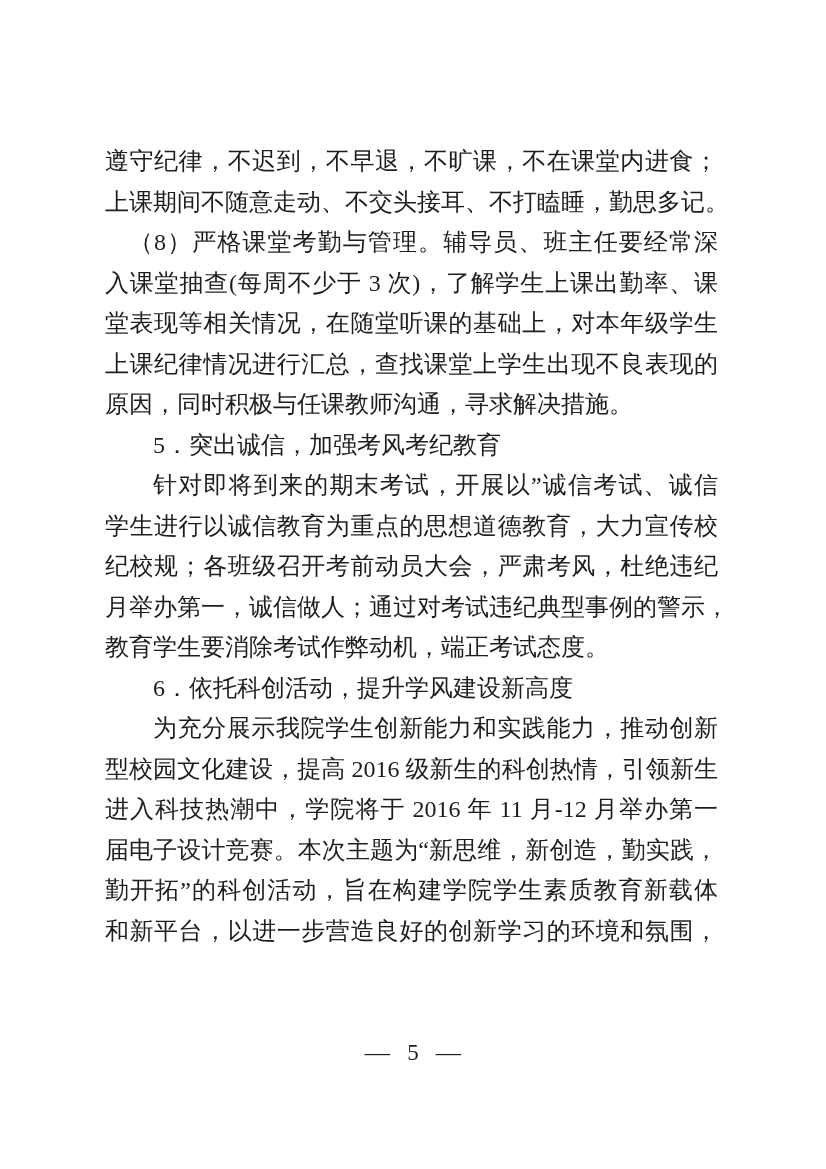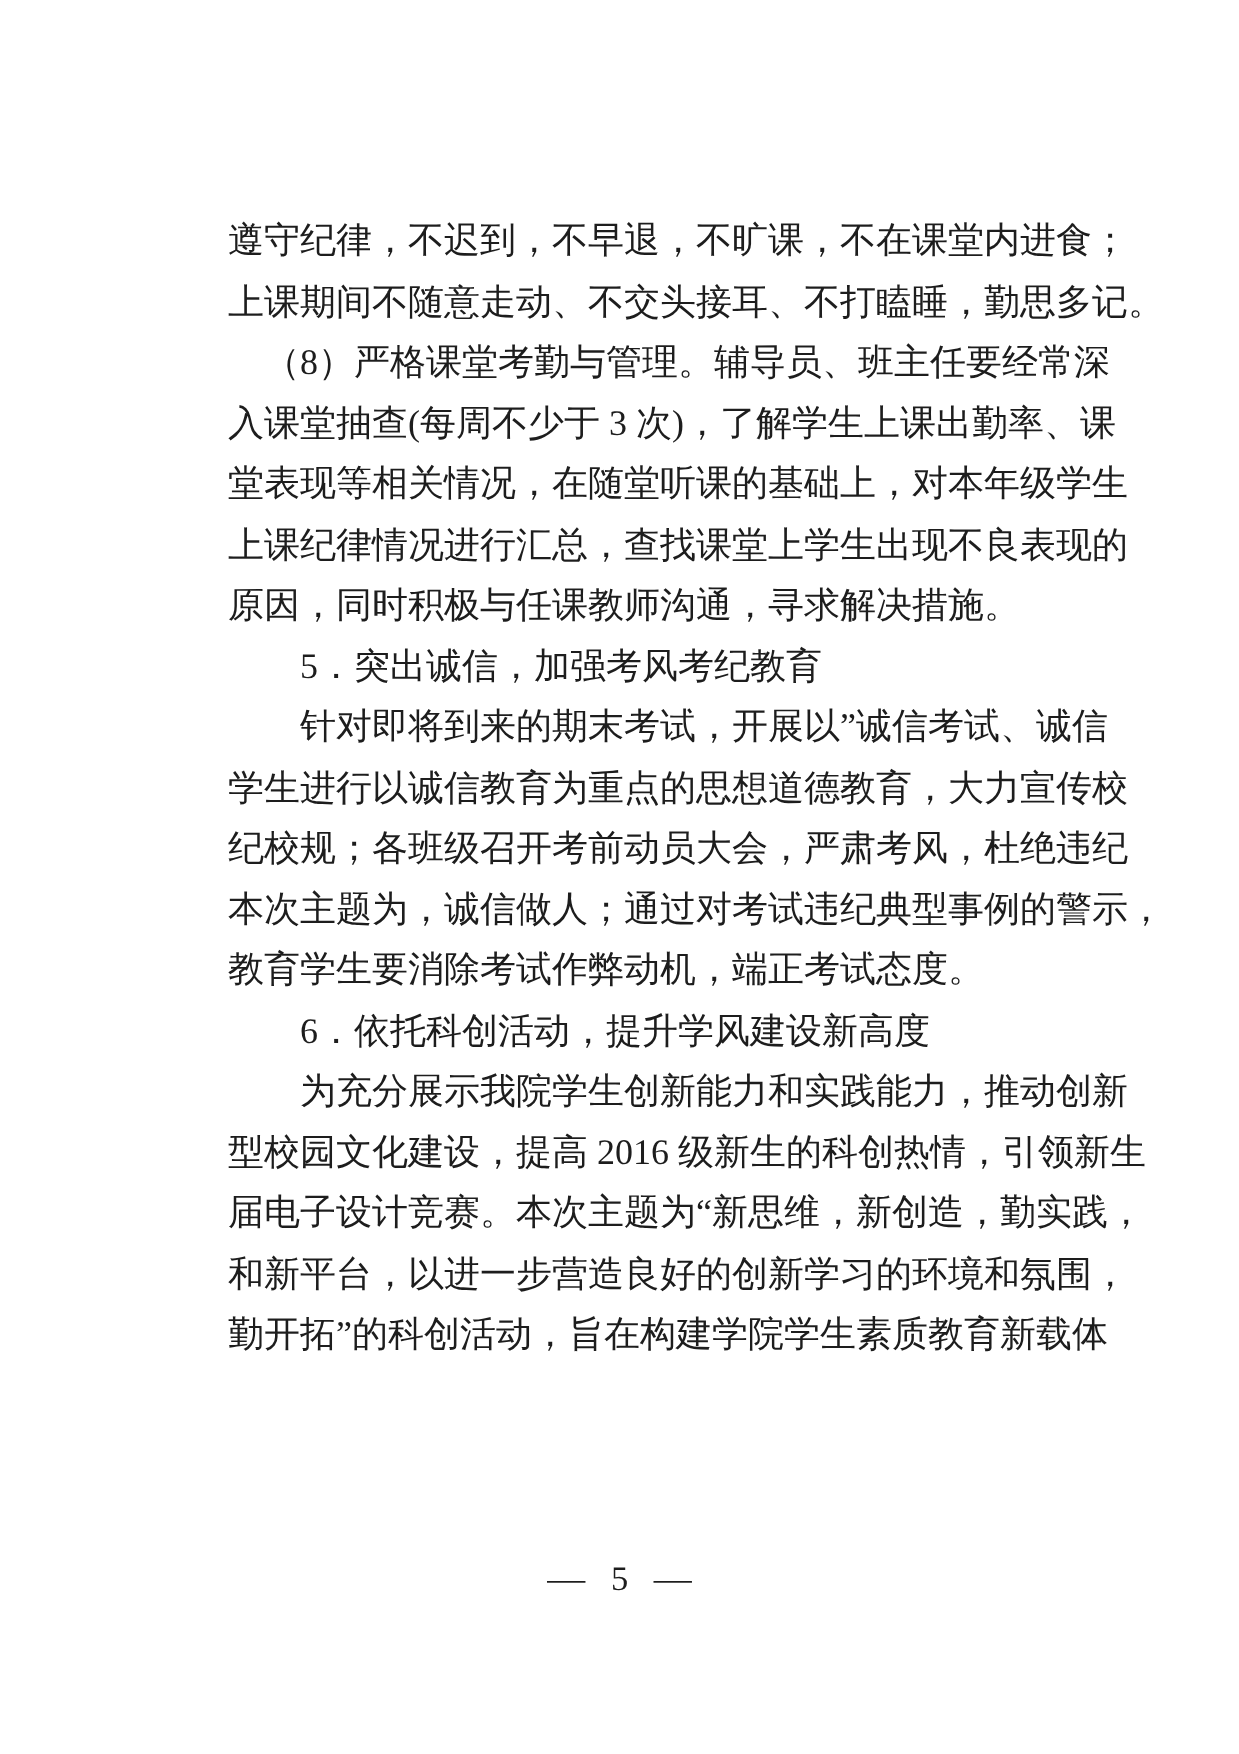--- a/index.html
+++ b/index.html
@@ -21,21 +21,20 @@
     top: 141px;
     width: 613px;
   }
   .tl {
     font-size: 24px;
     line-height: 40.5px;
     height: 40.5px;
     text-align: justify;
     text-align-last: justify;
     white-space: nowrap;
-    margin-left: 47px;
   }
   .tl.end {
     text-align: right;
     text-align-last: left;
   }
   .tl.b {
     font-weight: normal;
   }
   .tl.i1 { text-indent: 1em; }
   .tl.i2 { text-indent: 2em; }
@@ -66,27 +65,28 @@
       <div class="tl">上课期间不随意走动、不交头接耳、不打瞌睡，勤思多记。</div>
       <div class="tl i1">（8）严格课堂考勤与管理。辅导员、班主任要经常深</div>
       <div class="tl">入课堂抽查(每周不少于 3 次)，了解学生上课出勤率、课</div>
       <div class="tl">堂表现等相关情况，在随堂听课的基础上，对本年级学生</div>
       <div class="tl">上课纪律情况进行汇总，查找课堂上学生出现不良表现的</div>
       <div class="tl end">原因，同时积极与任课教师沟通，寻求解决措施。</div>
       <div class="tl b i2 end">5．突出诚信，加强考风考纪教育</div>
       <div class="tl i2">针对即将到来的期末考试，开展以”诚信考试、诚信</div>
       <div class="tl">学生进行以诚信教育为重点的思想道德教育，大力宣传校</div>
       <div class="tl">纪校规；各班级召开考前动员大会，严肃考风，杜绝违纪</div>
-      <div class="tl">本次主题为，诚信做人；通过对考试违纪典型事例的警示，</div>
+      <div class="tl">月举办第一，诚信做人；通过对考试违纪典型事例的警示，</div>
       <div class="tl end">教育学生要消除考试作弊动机，端正考试态度。</div>
       <div class="tl b i2 end">6．依托科创活动，提升学风建设新高度</div>
       <div class="tl i2">为充分展示我院学生创新能力和实践能力，推动创新</div>
       <div class="tl">型校园文化建设，提高 2016 级新生的科创热情，引领新生</div>
+      <div class="tl">进入科技热潮中，学院将于 2016 年 11 月-12 月举办第一</div>
       <div class="tl">届电子设计竞赛。本次主题为“新思维，新创造，勤实践，</div>
+      <div class="tl">勤开拓”的科创活动，旨在构建学院学生素质教育新载体</div>
       <div class="tl">和新平台，以进一步营造良好的创新学习的环境和氛围，</div>
-      <div class="tl">勤开拓”的科创活动，旨在构建学院学生素质教育新载体</div>
     </section>
   <div class="page-footer">
     <span class="dash">—</span>
     <span>5</span>
     <span class="dash">—</span>
   </div>
 </main>
 
 </body></html>

